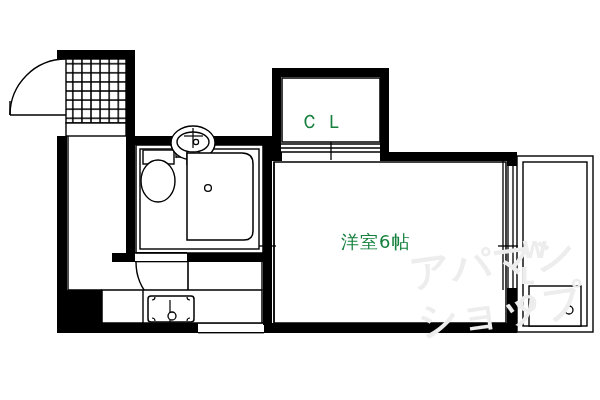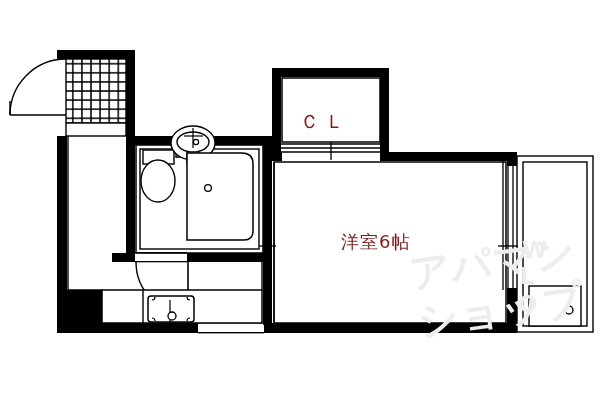--- a/index.html
+++ b/index.html
@@ -22,21 +22,21 @@
   #floorplan-svg {
     position: absolute;
     left: 0;
     top: 0;
     width: 600px;
     height: 400px;
     display: block;
   }
   .lbl {
     position: absolute;
-    color: #7f1d1d;
+    color: #15803d;
     white-space: nowrap;
     font-family: "DejaVu Sans", "Liberation Sans", sans-serif;
   }
   #label-cl {
     left: 300px;
     top: 109px;
     font-size: 19px;
     letter-spacing: 6px;
     font-weight: 400;
   }

